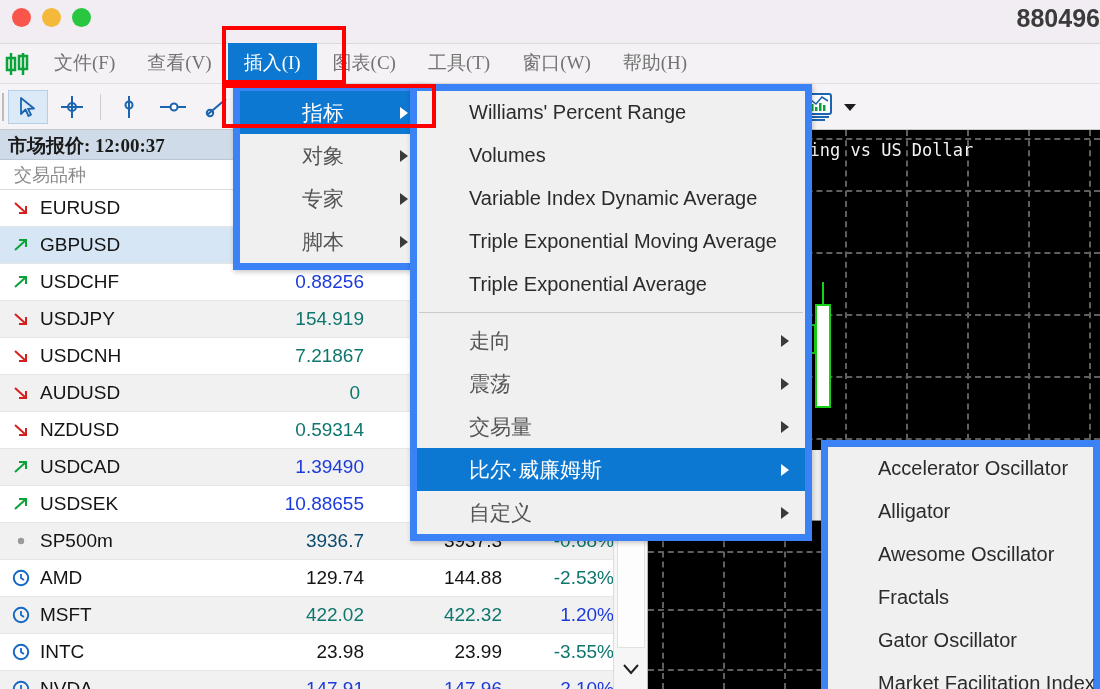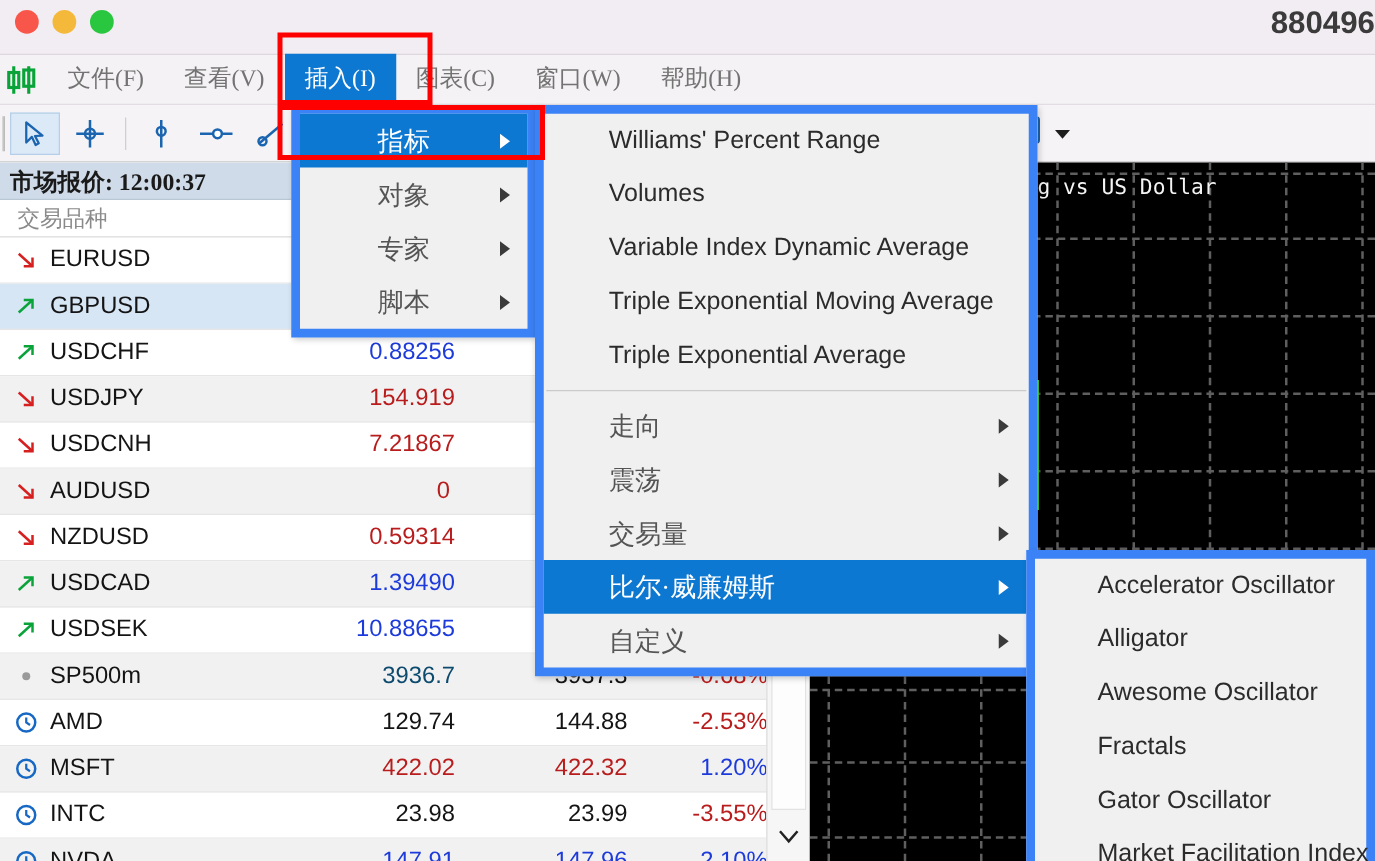--- a/index.html
+++ b/index.html
@@ -91,21 +91,21 @@
   }
   .mw-row.alt { background: #f1f1f1; }
   .mw-row.sel { background: #d7e6f5; }
   .mw-row .sym {
     width: 232px; display: flex; align-items: center; gap: 10px;
     padding-left: 12px; color: #141414;
   }
   .mw-row .bid { width: 142px; text-align: right; padding-right: 10px; }
   .mw-row .ask { width: 138px; text-align: right; padding-right: 10px; }
   .mw-row .chg { width: 112px; text-align: right; padding-right: 10px; }
-  .val-red  { color: #b91c1c; }
+  .val-red  { color: #0f766e; }
   .val-blue { color: #1d3bdb; }
   .val-black{ color: #141414; }
   .val-gray { color: #0c4a6e; }
   .arr { width: 18px; height: 18px; display:inline-block; position: relative; }
   .dim { color: #a8a8a8; }
 
   
   .mw-scroll {
     position: absolute; right: 0; top: 60px; width: 34px; bottom: 0;
     background: #f6f6f6; border-left: 1px solid #dcdcdc;
@@ -194,21 +194,21 @@
   }
   .mi.hl .caret { border-left-color: #ffffff; }
   .mi-sep { height: 1px; background: #cacaca; margin: 6px 2px; }
 
   
   #insert-menu { left: 233px; top: 84px; width: 196px; }
   #insert-menu .mi { padding-left: 0; justify-content: center; position: relative; }
   #insert-menu .mi .caret { position: absolute; right: 14px; margin-left: 0; }
 
   
-  #ind-menu { left: 428px; top: 84px; width: 402px; }
+  #ind-menu { left: 410px; top: 84px; width: 402px; }
 
   
   #bw-menu { left: 821px; top: 440px; width: 279px; }
   #bw-menu .mi { padding-left: 50px; }
 
   
   .redbox {
     position: absolute; border: 4px solid #ff0000; z-index: 80; pointer-events: none;
   }
 </style>
@@ -232,20 +232,21 @@
         <line x1="9" y1="3" x2="9" y2="25" stroke="#0aa33a" stroke-width="2.5"></line>
         <rect x="5" y="8" width="8" height="12" fill="none" stroke="#0aa33a" stroke-width="2.5"></rect>
         <line x1="21" y1="3" x2="21" y2="25" stroke="#0aa33a" stroke-width="2.5"></line>
         <rect x="17" y="6" width="8" height="13" fill="none" stroke="#0aa33a" stroke-width="2.5"></rect>
       </svg>
     </div>
     <div class="menu-item">文件(F)</div>
     <div class="menu-item">查看(V)</div>
     <div class="menu-item active">插入(I)</div>
     <div class="menu-item">图表(C)</div>
+    <div class="menu-item">工具(T)</div>
     <div class="menu-item">窗口(W)</div>
     <div class="menu-item">帮助(H)</div>
   </div>
 
   <div class="toolbar">
     <div class="tb-grip"></div>
     <div class="tb-btn sel">
       <svg width="22" height="22" viewBox="0 0 22 22">
           <path d="M4 2 L4 18 L8.5 13.5 L11.5 20 L14 18.6 L11 12.8 L17 12.5 Z" fill="none" stroke="#1b64b0" stroke-width="1.8" stroke-linejoin="round"></path>
         </svg>

